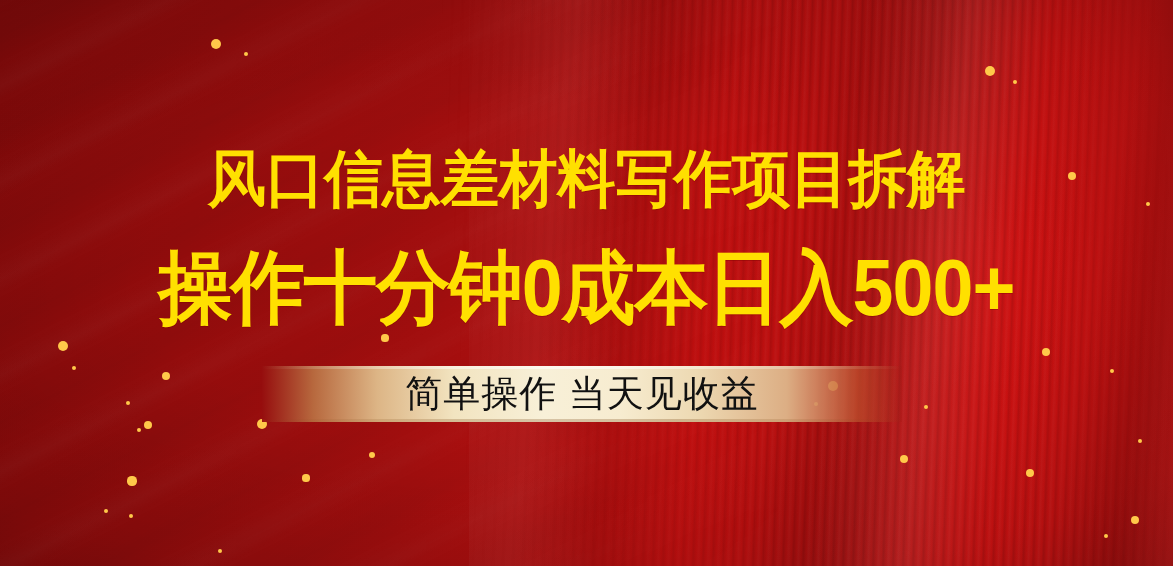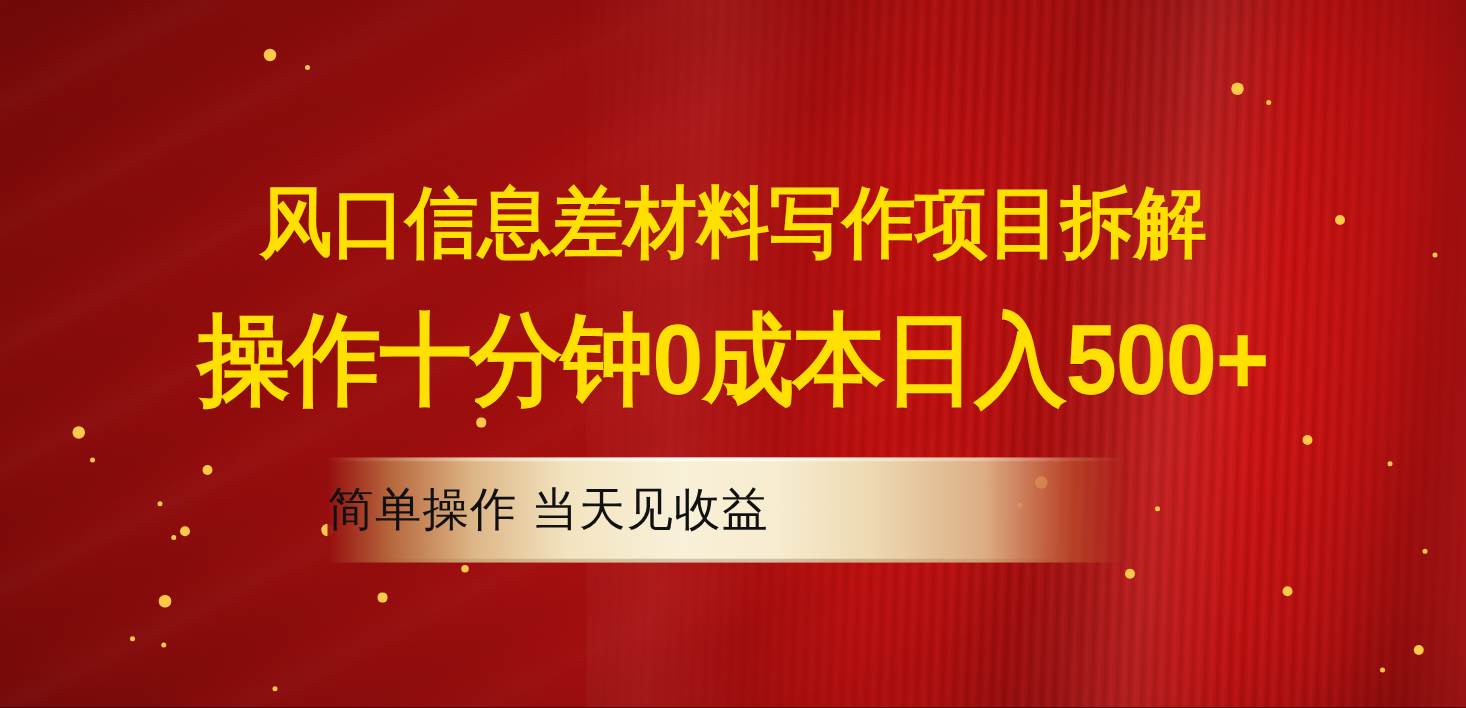--- a/index.html
+++ b/index.html
@@ -141,34 +141,35 @@
     white-space: nowrap;
     text-shadow: 0 1px 0 rgba(120,0,0,0.35);
   }
 
   
   .banner {
     position: absolute;
     top: 366px;
     left: 262px;
     width: 640px;
-    height: 84px;
+    height: 56px;
     background: linear-gradient(90deg,
         rgba(150,14,14,0.95) 0%,
         rgba(188,120,70,0.85) 8%,
         rgba(224,190,140,0.95) 18%,
         #f2e4c0 30%,
         #f8f0d8 44%,
         #f7ecd0 56%,
         #edd9b2 68%,
         #dcae84 82%,
         rgba(190,80,45,0.75) 93%,
         rgba(160,20,18,0.25) 100%);
     display: flex;
     align-items: center;
+    justify-content: center;
   }
   .banner::before {
     content: "";
     position: absolute;
     left: 0; right: 0; top: 0;
     height: 3px;
     background: linear-gradient(90deg,
         rgba(255,255,255,0) 0%,
         rgba(255,255,255,0.45) 25%,
         rgba(255,255,255,0.6) 50%,

